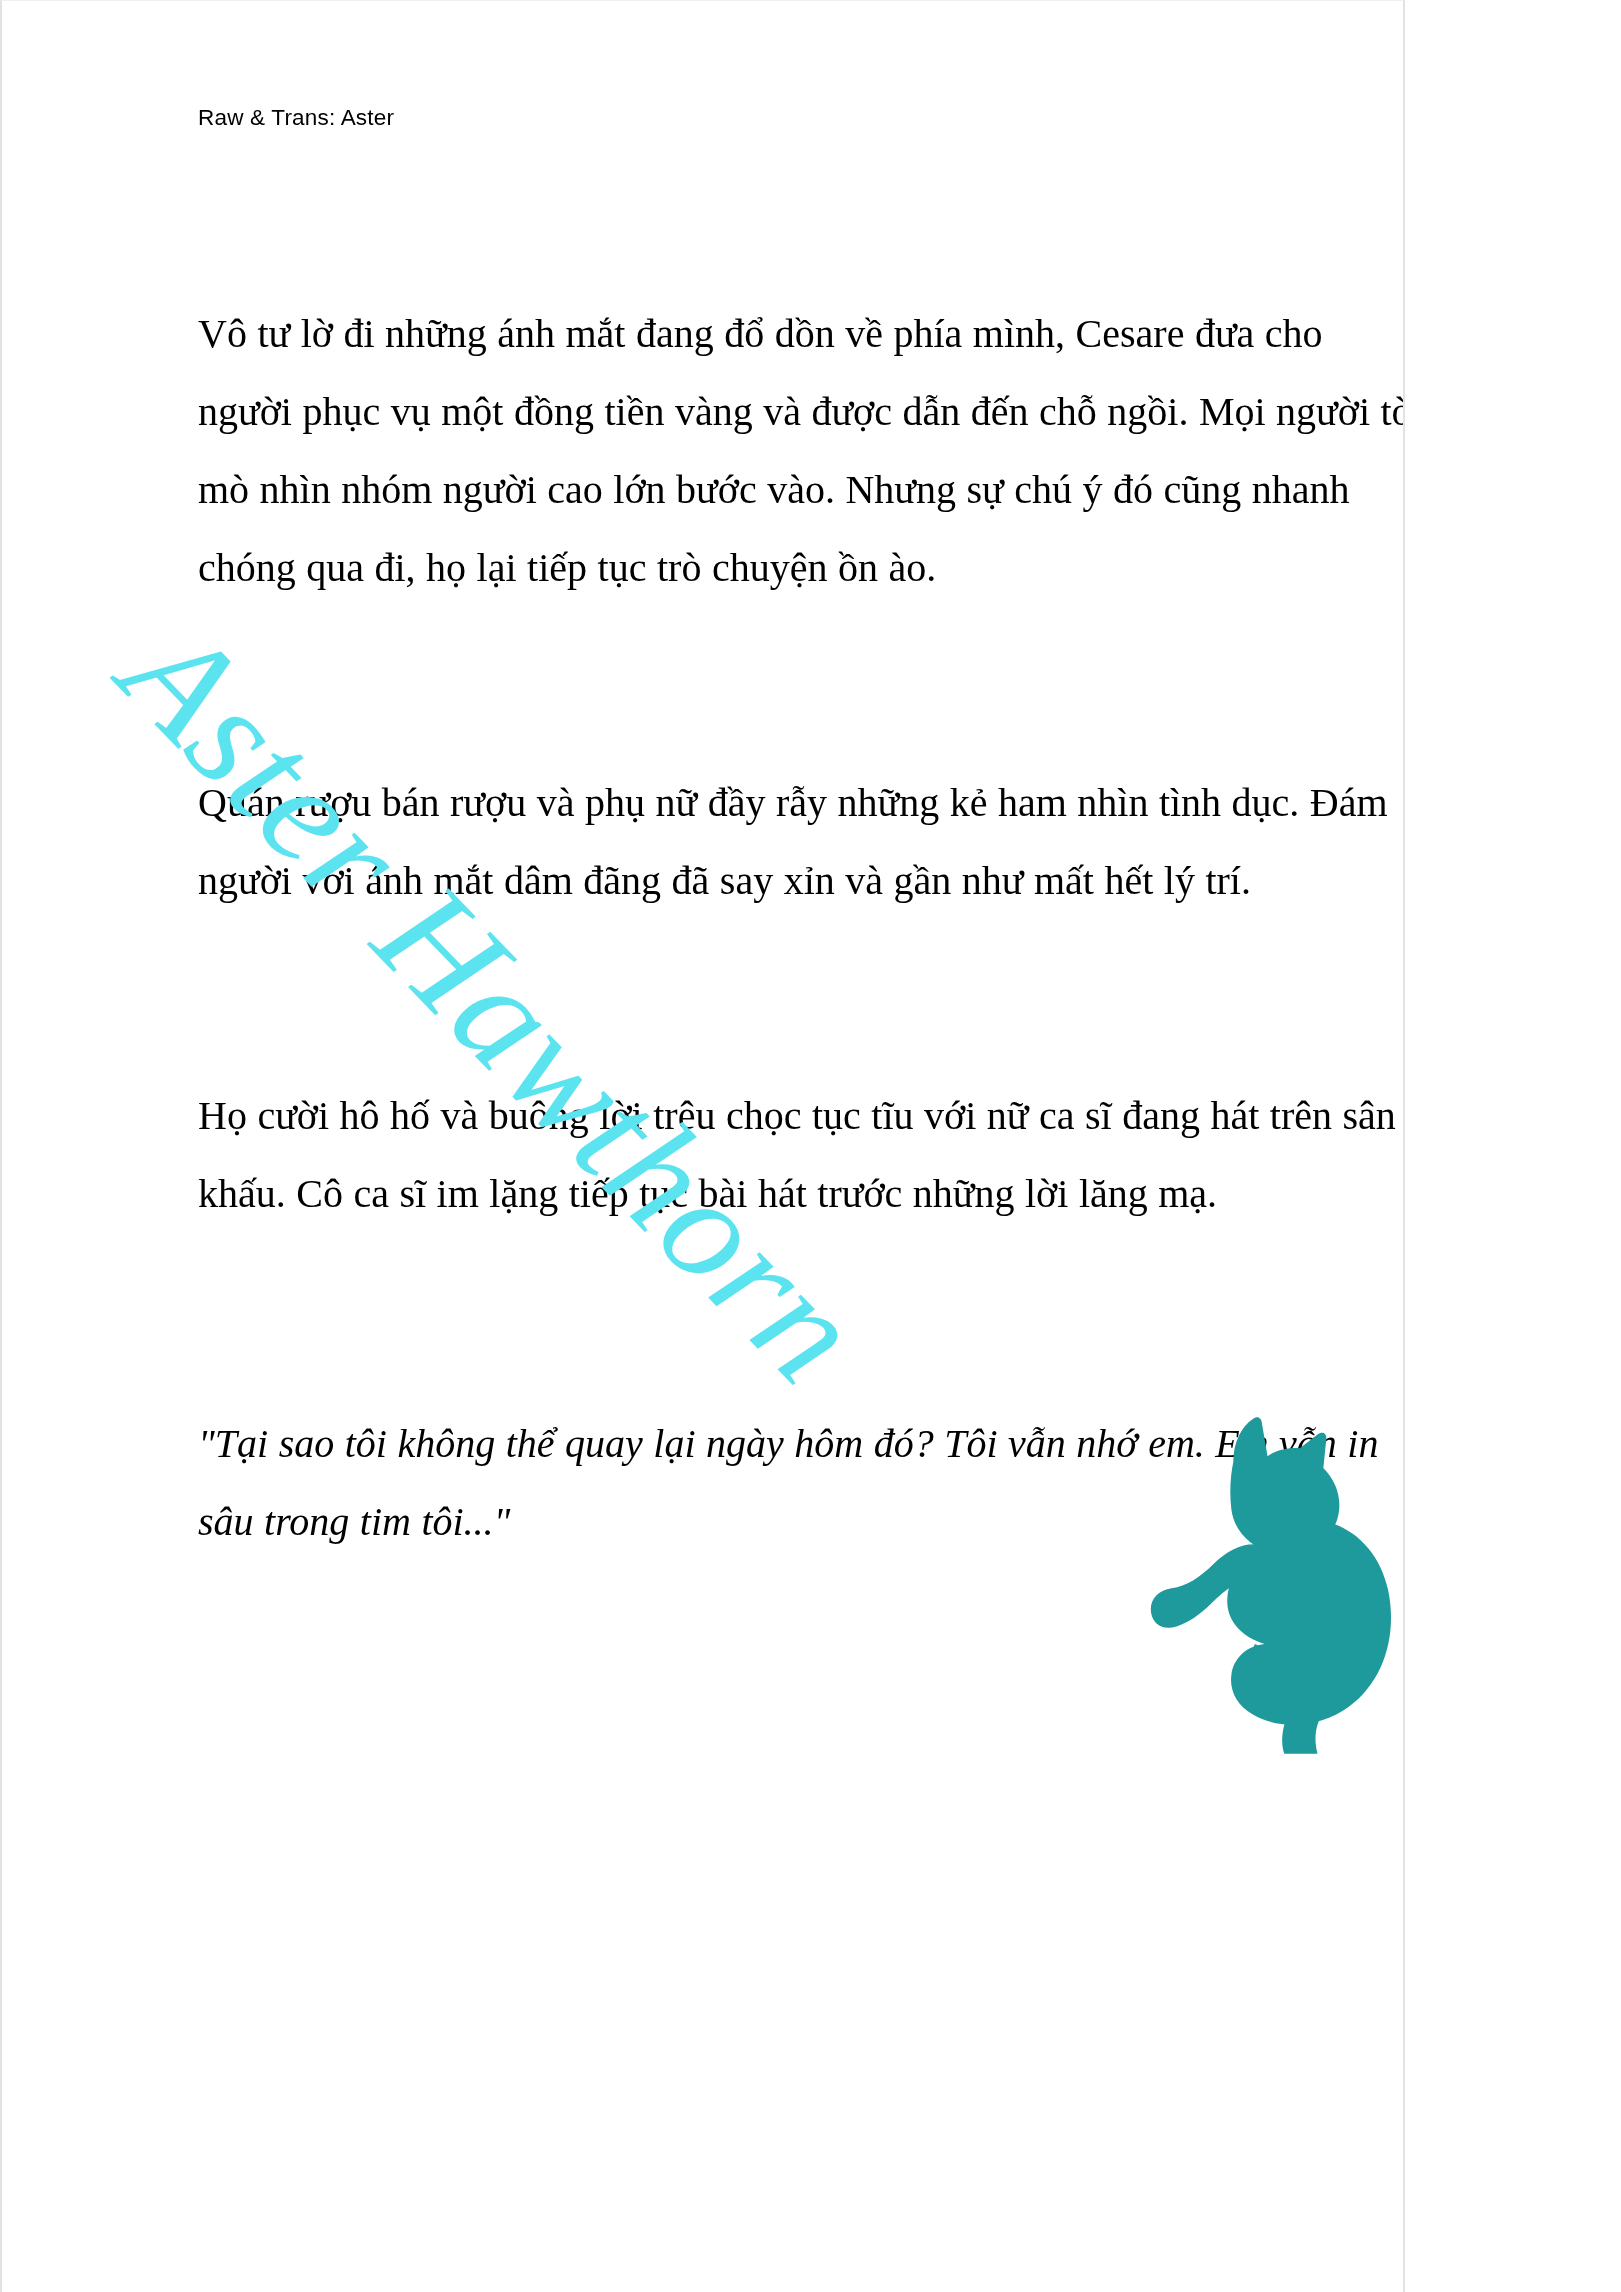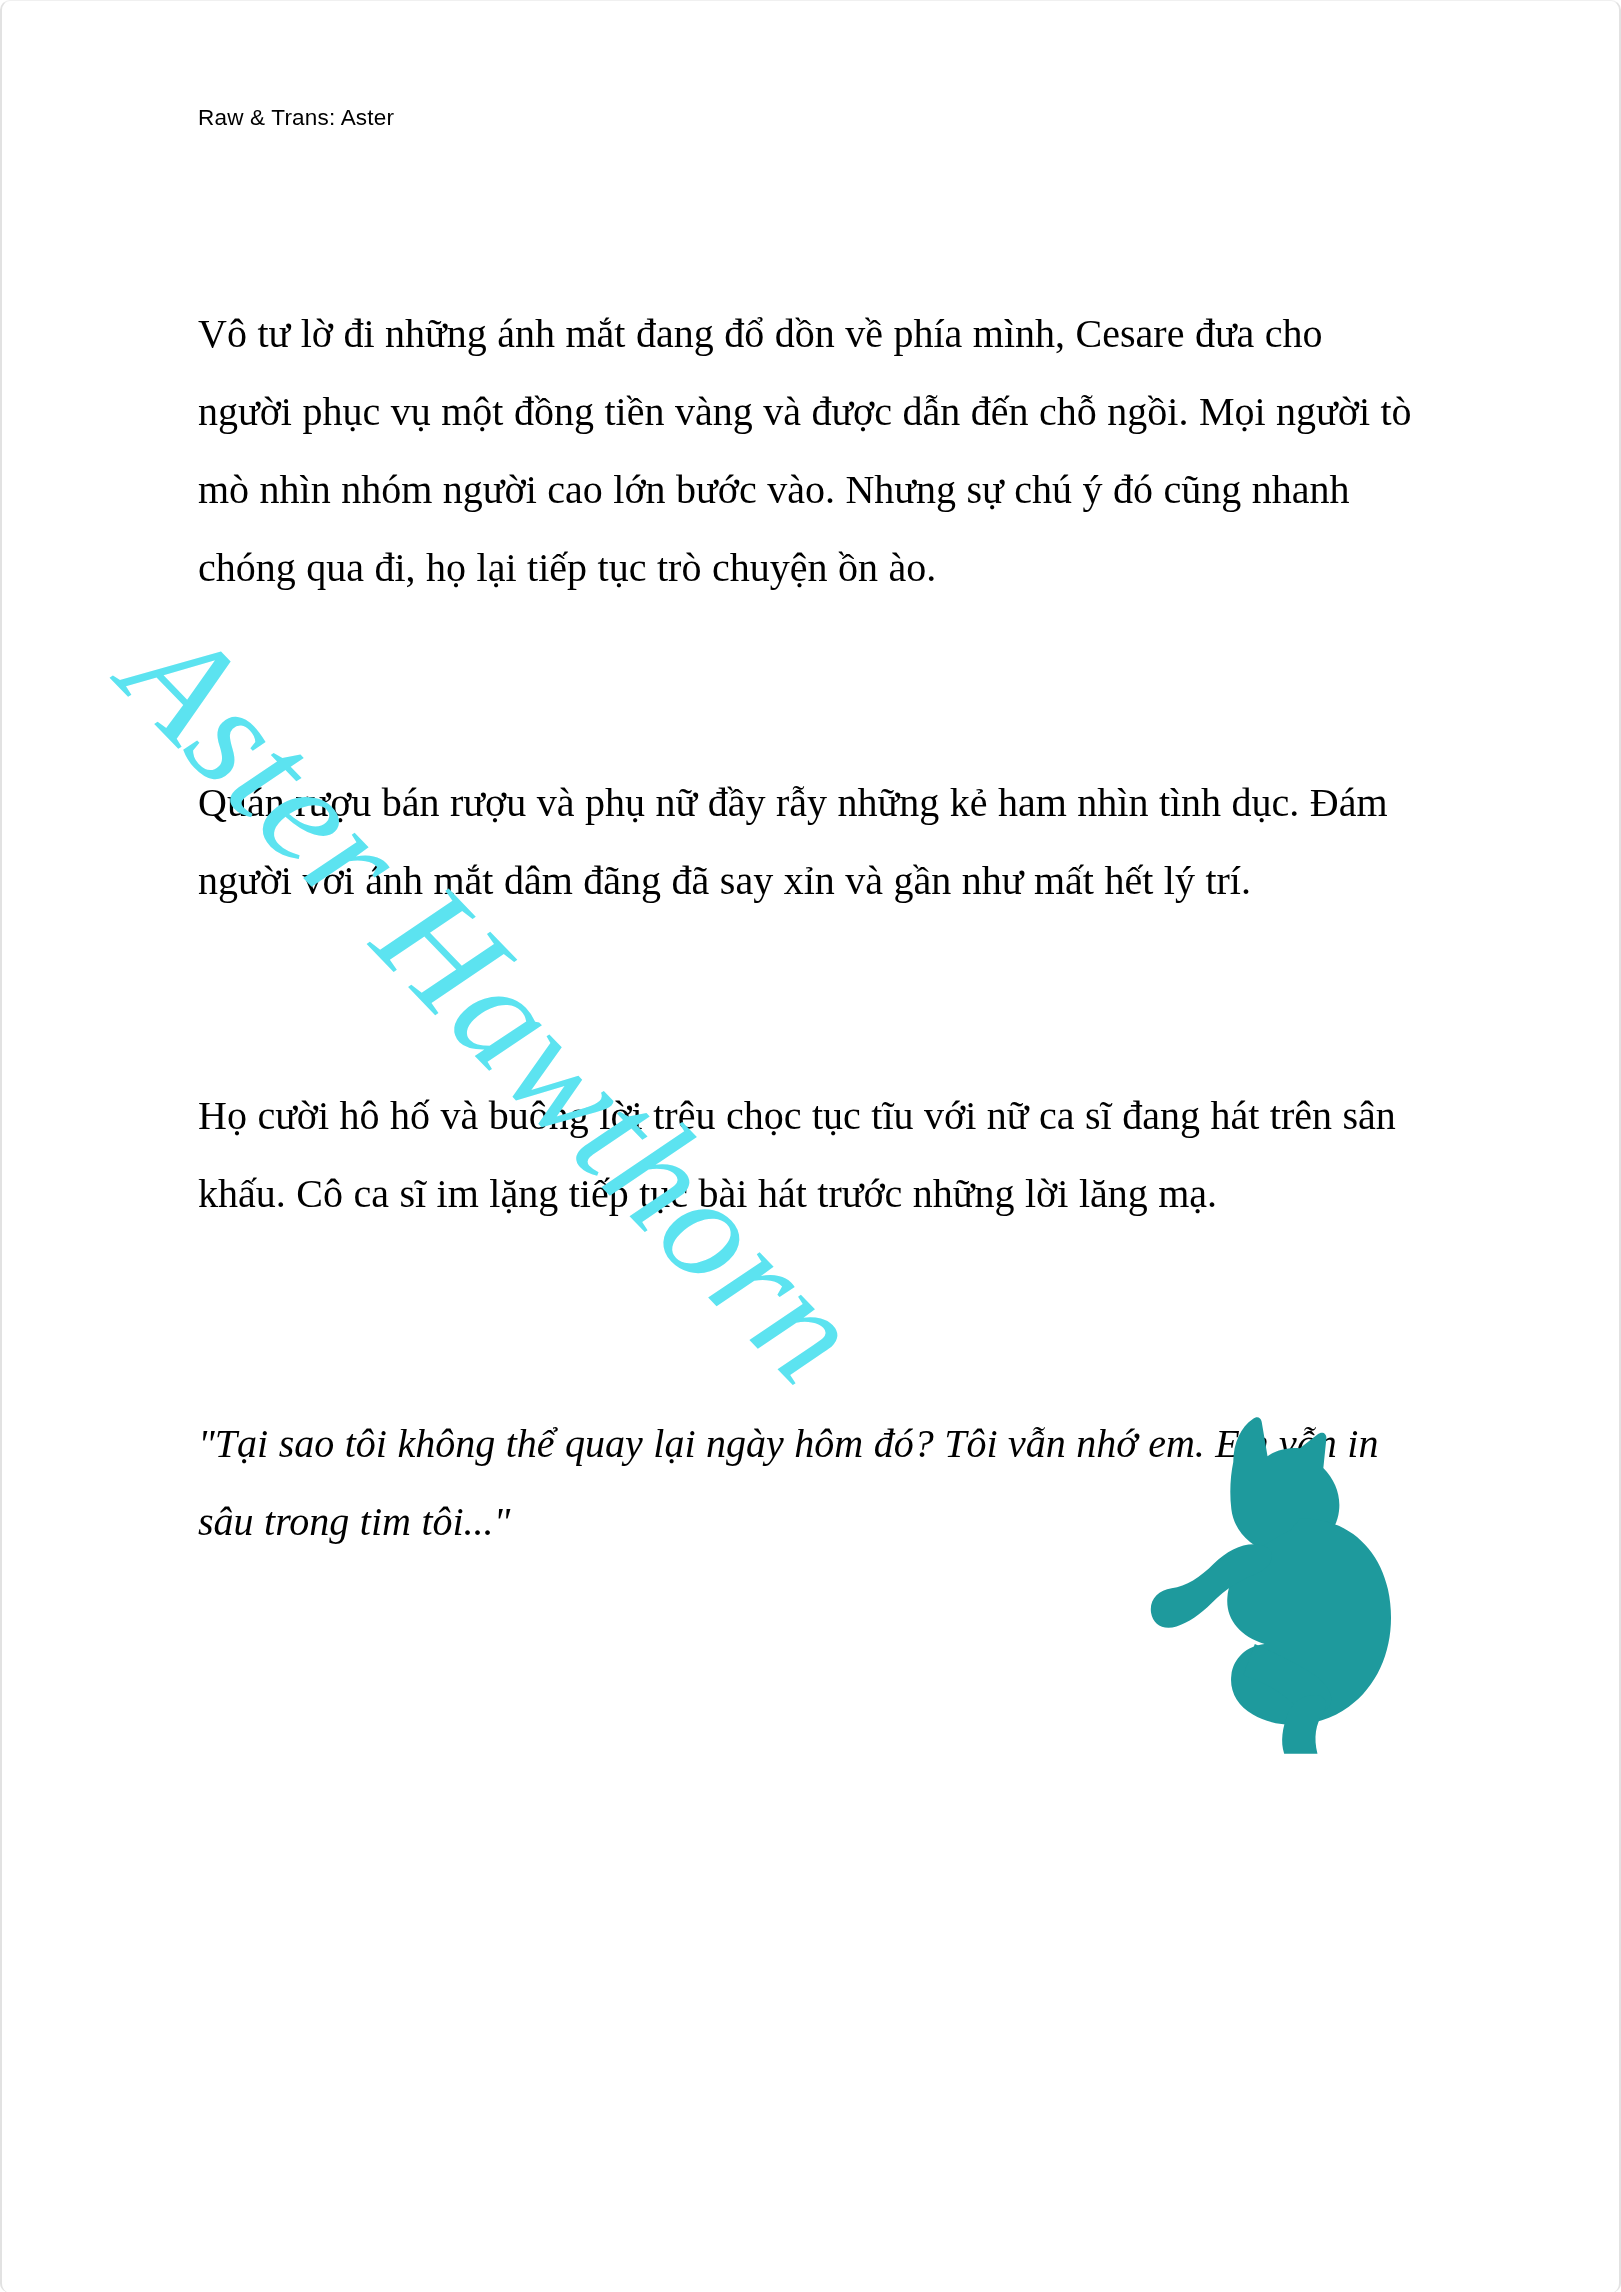--- a/index.html
+++ b/index.html
@@ -6,29 +6,28 @@
     margin: 0;
     padding: 0;
     background: #ffffff;
   }
   body {
     font-family: "Liberation Serif", "DejaVu Serif", serif;
   }
 
   #page {
     position: relative;
-    width: 1621px;
+    width: 1405px;
     height: 2293px;
     background: #ffffff;
     overflow: hidden;
     box-sizing: border-box;
     border-left: 2px solid #e2e2e2;
     border-right: 2px solid #e2e2e2;
     border-top: 1px solid #f0f0f0;
-    border-radius: 10px;
   }
 
   
   #header {
     position: absolute;
     left: 196px;
     top: 106px;
     font-family: "Liberation Sans", "DejaVu Sans", sans-serif;
     font-size: 22.5px;
     line-height: 22.5px;

